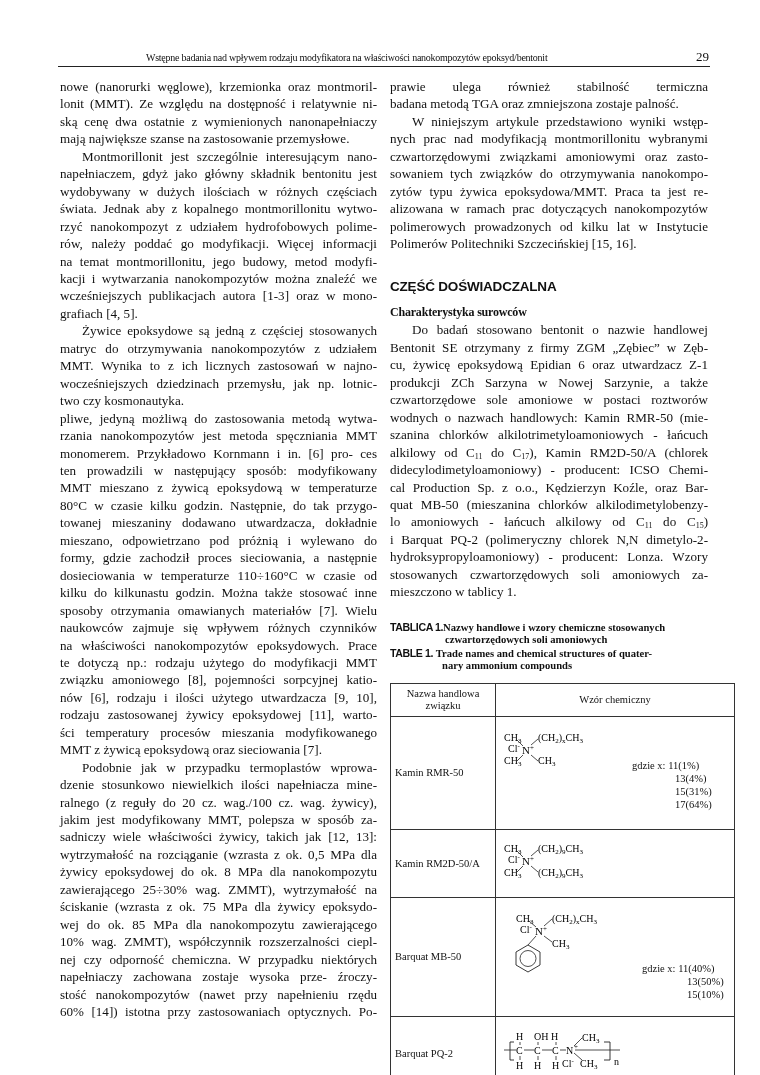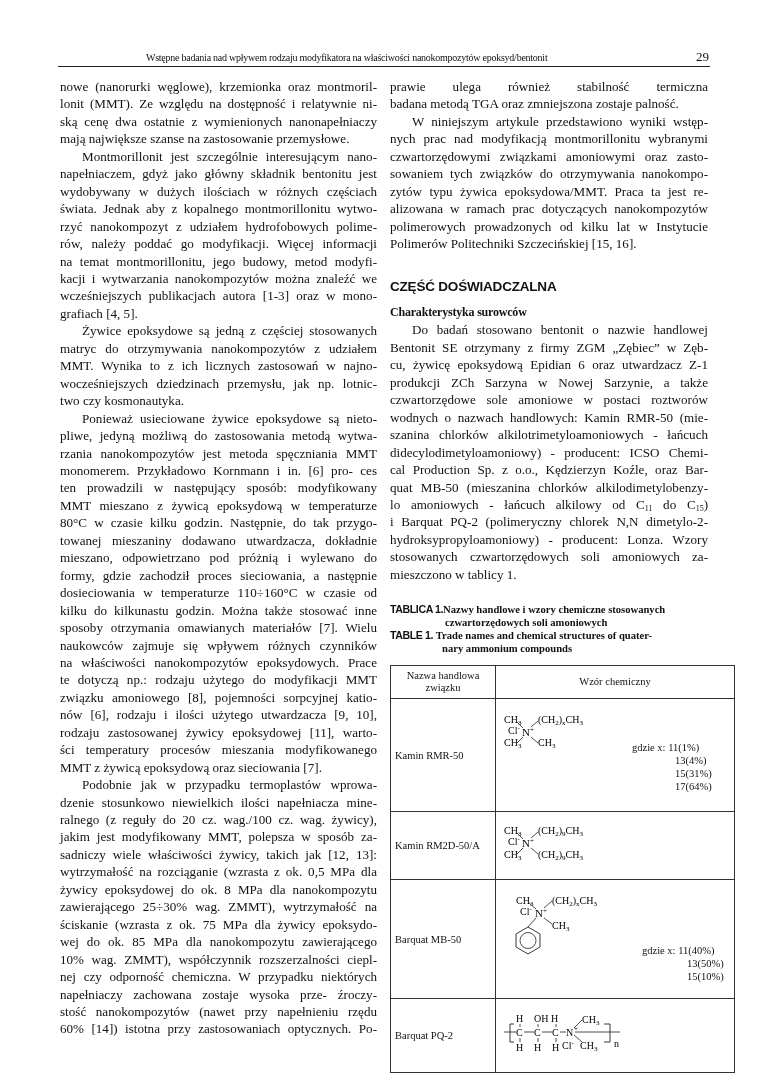--- a/index.html
+++ b/index.html
@@ -64,21 +64,20 @@
       <p>grafiach [4, 5].</p>
     </div>
     <div>
       <p class="line indent">Żywice epoksydowe są jedną z częściej stosowanych</p>
       <p class="line">matryc do otrzymywania nanokompozytów z udziałem</p>
       <p class="line">MMT. Wynika to z ich licznych zastosowań w najno-</p>
       <p class="line">wocześniejszych dziedzinach przemysłu, jak np. lotnic-</p>
       <p>two czy kosmonautyka.</p>
     </div>
     <div id="lp4">
-        <p class="line indent">Ponieważ usieciowane żywice epoksydowe są nieto-</p>
         <p class="line">pliwe, jedyną możliwą do zastosowania metodą wytwa-</p>
         <p class="line">rzania nanokompozytów jest metoda spęczniania MMT</p>
         <p class="line">monomerem. Przykładowo Kornmann i in. [6] pro- ces</p>
         <p class="line">ten prowadzili w następujący sposób: modyfikowany</p>
         <p class="line">MMT mieszano z żywicą epoksydową w temperaturze</p>
         <p class="line">80°C w czasie kilku godzin. Następnie, do tak przygo-</p>
         <p class="line">towanej mieszaniny dodawano utwardzacza, dokładnie</p>
         <p class="line">mieszano, odpowietrzano pod próżnią i wylewano do</p>
         <p class="line">formy, gdzie zachodził proces sieciowania, a następnie</p>
         <p class="line">dosieciowania w temperaturze 110÷160°C w czasie od</p>
@@ -132,20 +131,21 @@
     <div class="sub-title">Charakterystyka surowców</div>
 
     <div id="rp3">
         <p class="line indent">Do badań stosowano bentonit o nazwie handlowej</p>
         <p class="line">Bentonit SE otrzymany z firmy ZGM „Zębiec” w Zęb-</p>
         <p class="line">cu, żywicę epoksydową Epidian 6 oraz utwardzacz Z-1</p>
         <p class="line">produkcji ZCh Sarzyna w Nowej Sarzynie, a także</p>
         <p class="line">czwartorzędowe sole amoniowe w postaci roztworów</p>
         <p class="line">wodnych o nazwach handlowych: Kamin RMR-50 (mie-</p>
         <p class="line">szanina chlorków alkilotrimetyloamoniowych - łańcuch</p>
+        <p class="line">alkilowy od C<sub>11</sub> do C<sub>17</sub>), Kamin RM2D-50/A (chlorek</p>
         <p class="line">didecylodimetyloamoniowy) - producent: ICSO Chemi-</p>
         <p class="line">cal Production Sp. z o.o., Kędzierzyn Koźle, oraz Bar-</p>
         <p class="line">quat MB-50 (mieszanina chlorków alkilodimetylobenzy-</p>
         <p class="line">lo amoniowych - łańcuch alkilowy od C<sub>11</sub> do C<sub>15</sub>)</p>
         <p class="line">i Barquat PQ-2 (polimeryczny chlorek N,N dimetylo-2-</p>
         <p class="line">hydroksypropyloamoniowy) - producent: Lonza. Wzory</p>
         <p class="line">stosowanych czwartorzędowych soli amoniowych za-</p>
         <p class="">mieszczono w tablicy 1.</p>
       </div>
 

